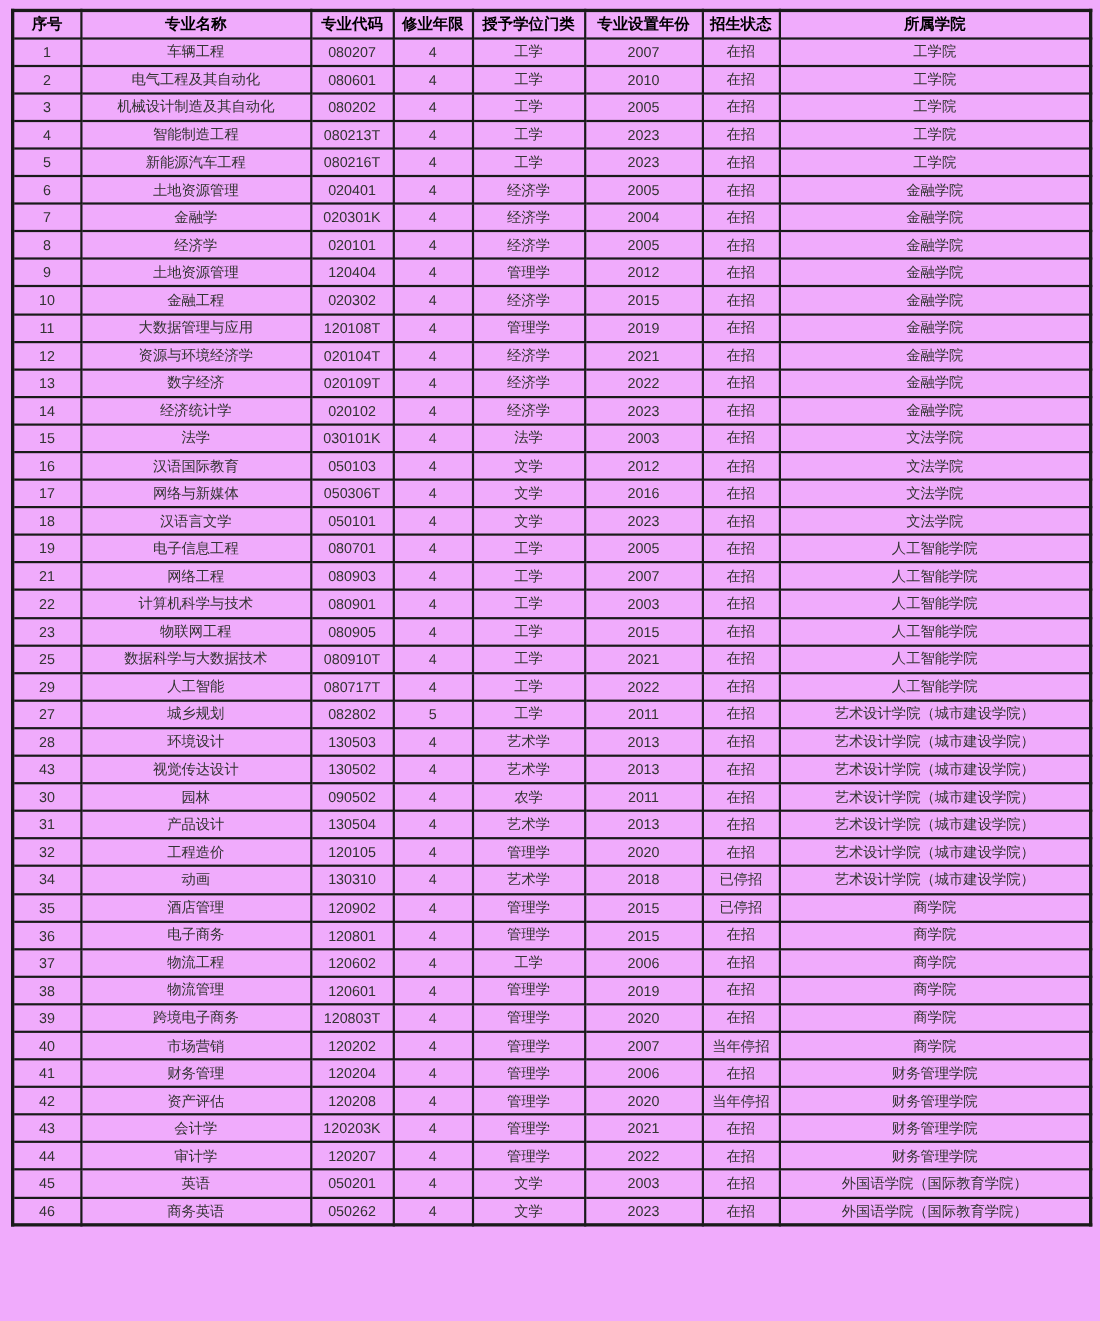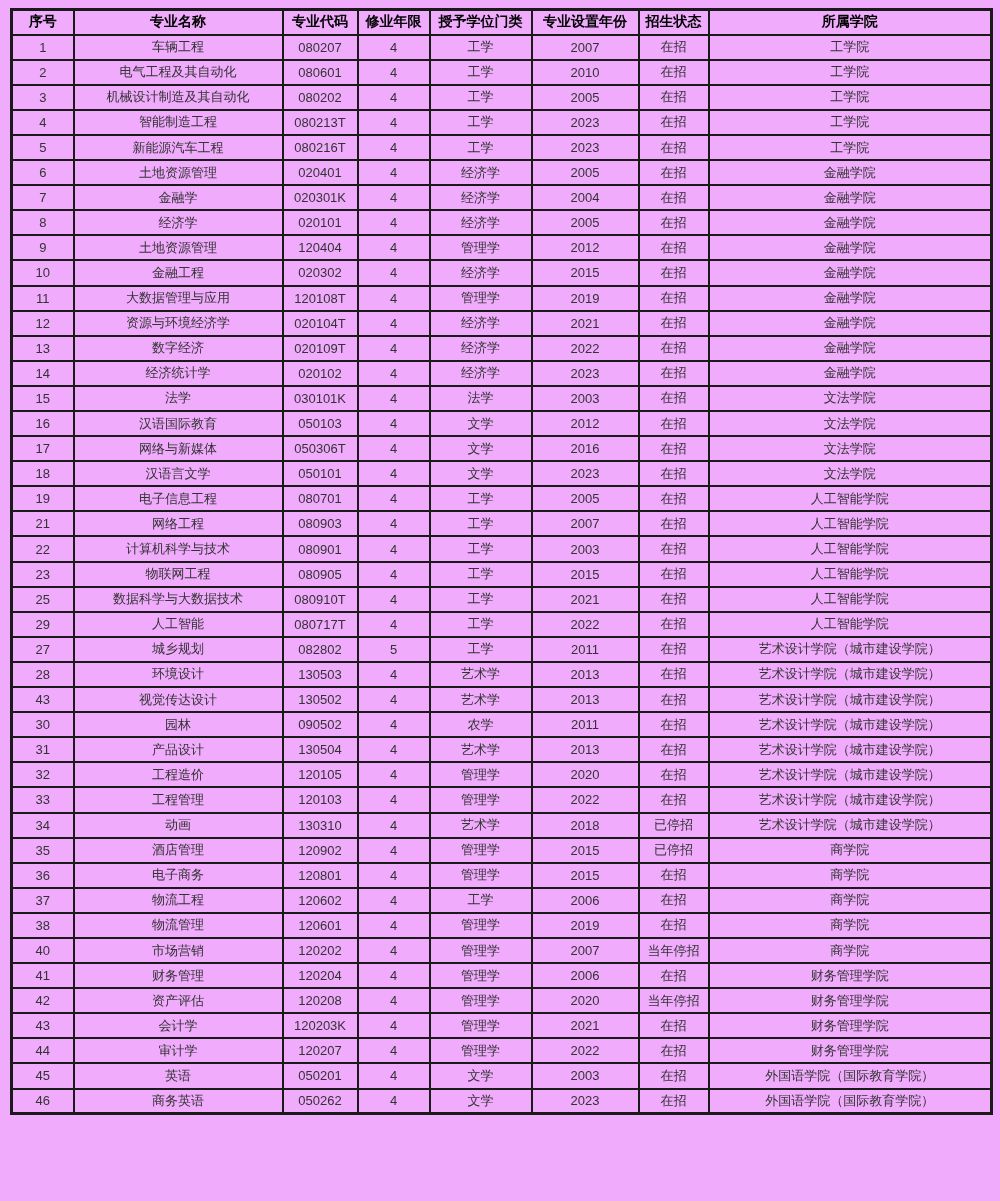--- a/index.html
+++ b/index.html
@@ -370,30 +370,20 @@
           <td>32</td>
           <td>工程造价</td>
           <td>120105</td>
           <td>4</td>
           <td>管理学</td>
           <td>2020</td>
           <td>在招</td>
           <td>艺术设计学院（城市建设学院）</td>
         </tr>
         <tr>
-          <td>33</td>
-          <td>工程管理</td>
-          <td>120103</td>
-          <td>4</td>
-          <td>管理学</td>
-          <td>2022</td>
-          <td>在招</td>
-          <td>艺术设计学院（城市建设学院）</td>
-        </tr>
-        <tr>
           <td>34</td>
           <td>动画</td>
           <td>130310</td>
           <td>4</td>
           <td>艺术学</td>
           <td>2018</td>
           <td>已停招</td>
           <td>艺术设计学院（城市建设学院）</td>
         </tr>
         <tr>
@@ -426,20 +416,30 @@
           <td>在招</td>
           <td>商学院</td>
         </tr>
         <tr>
           <td>38</td>
           <td>物流管理</td>
           <td>120601</td>
           <td>4</td>
           <td>管理学</td>
           <td>2019</td>
+          <td>在招</td>
+          <td>商学院</td>
+        </tr>
+        <tr>
+          <td>39</td>
+          <td>跨境电子商务</td>
+          <td>120803T</td>
+          <td>4</td>
+          <td>管理学</td>
+          <td>2020</td>
           <td>在招</td>
           <td>商学院</td>
         </tr>
         <tr>
           <td>40</td>
           <td>市场营销</td>
           <td>120202</td>
           <td>4</td>
           <td>管理学</td>
           <td>2007</td>

